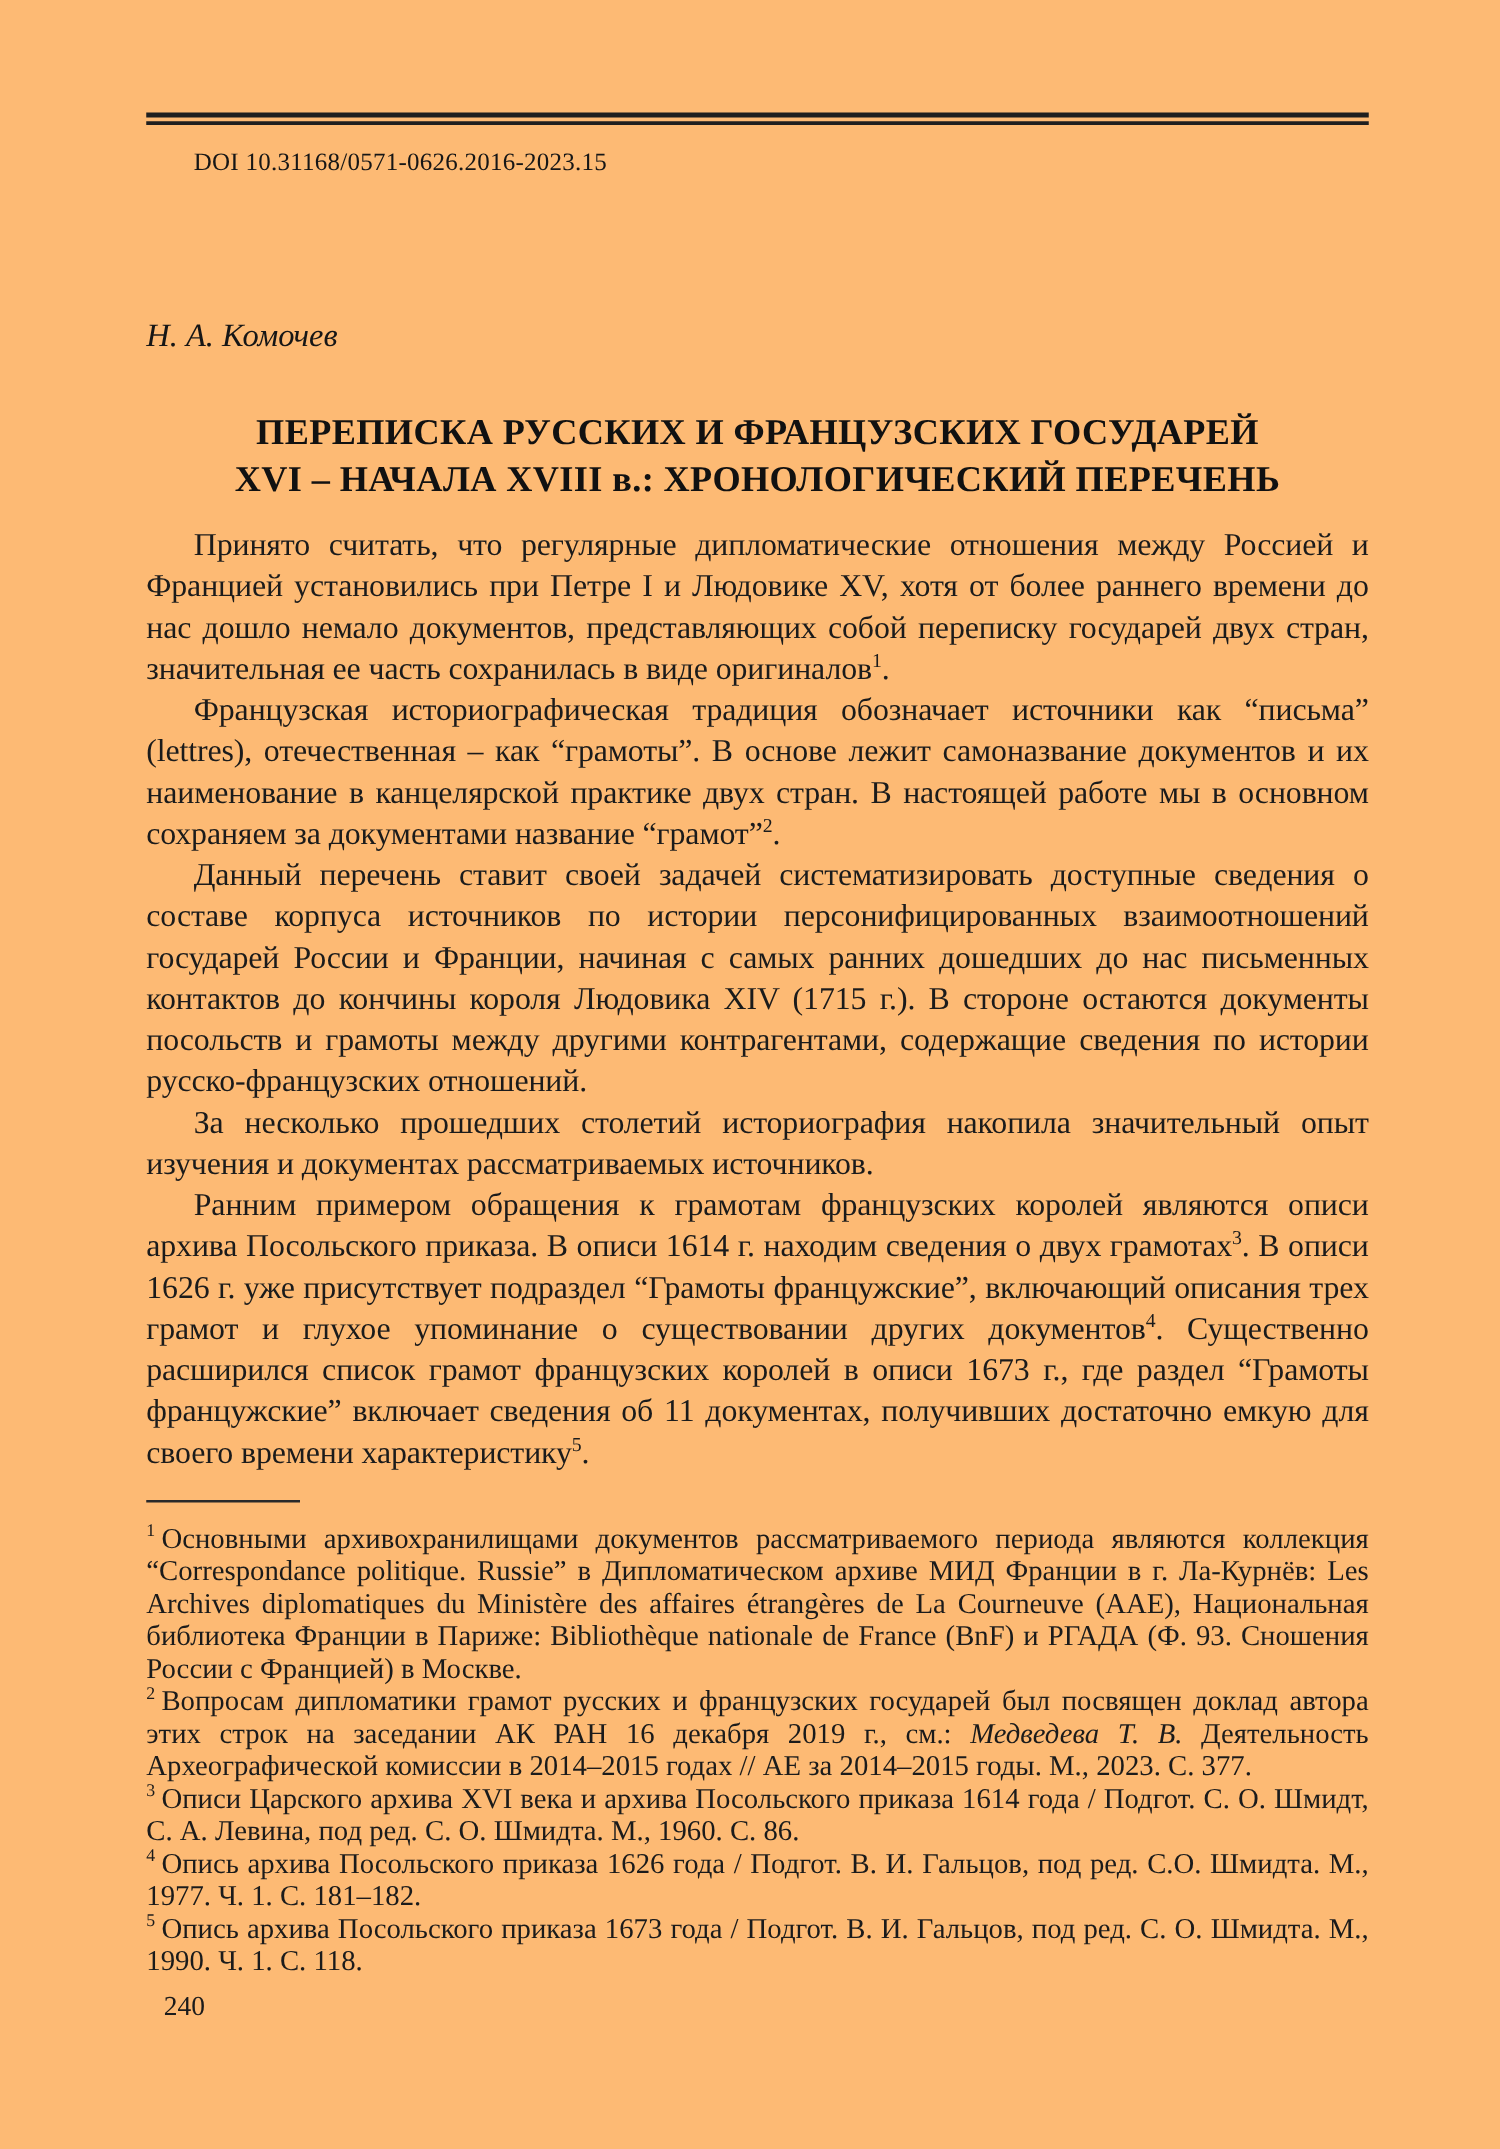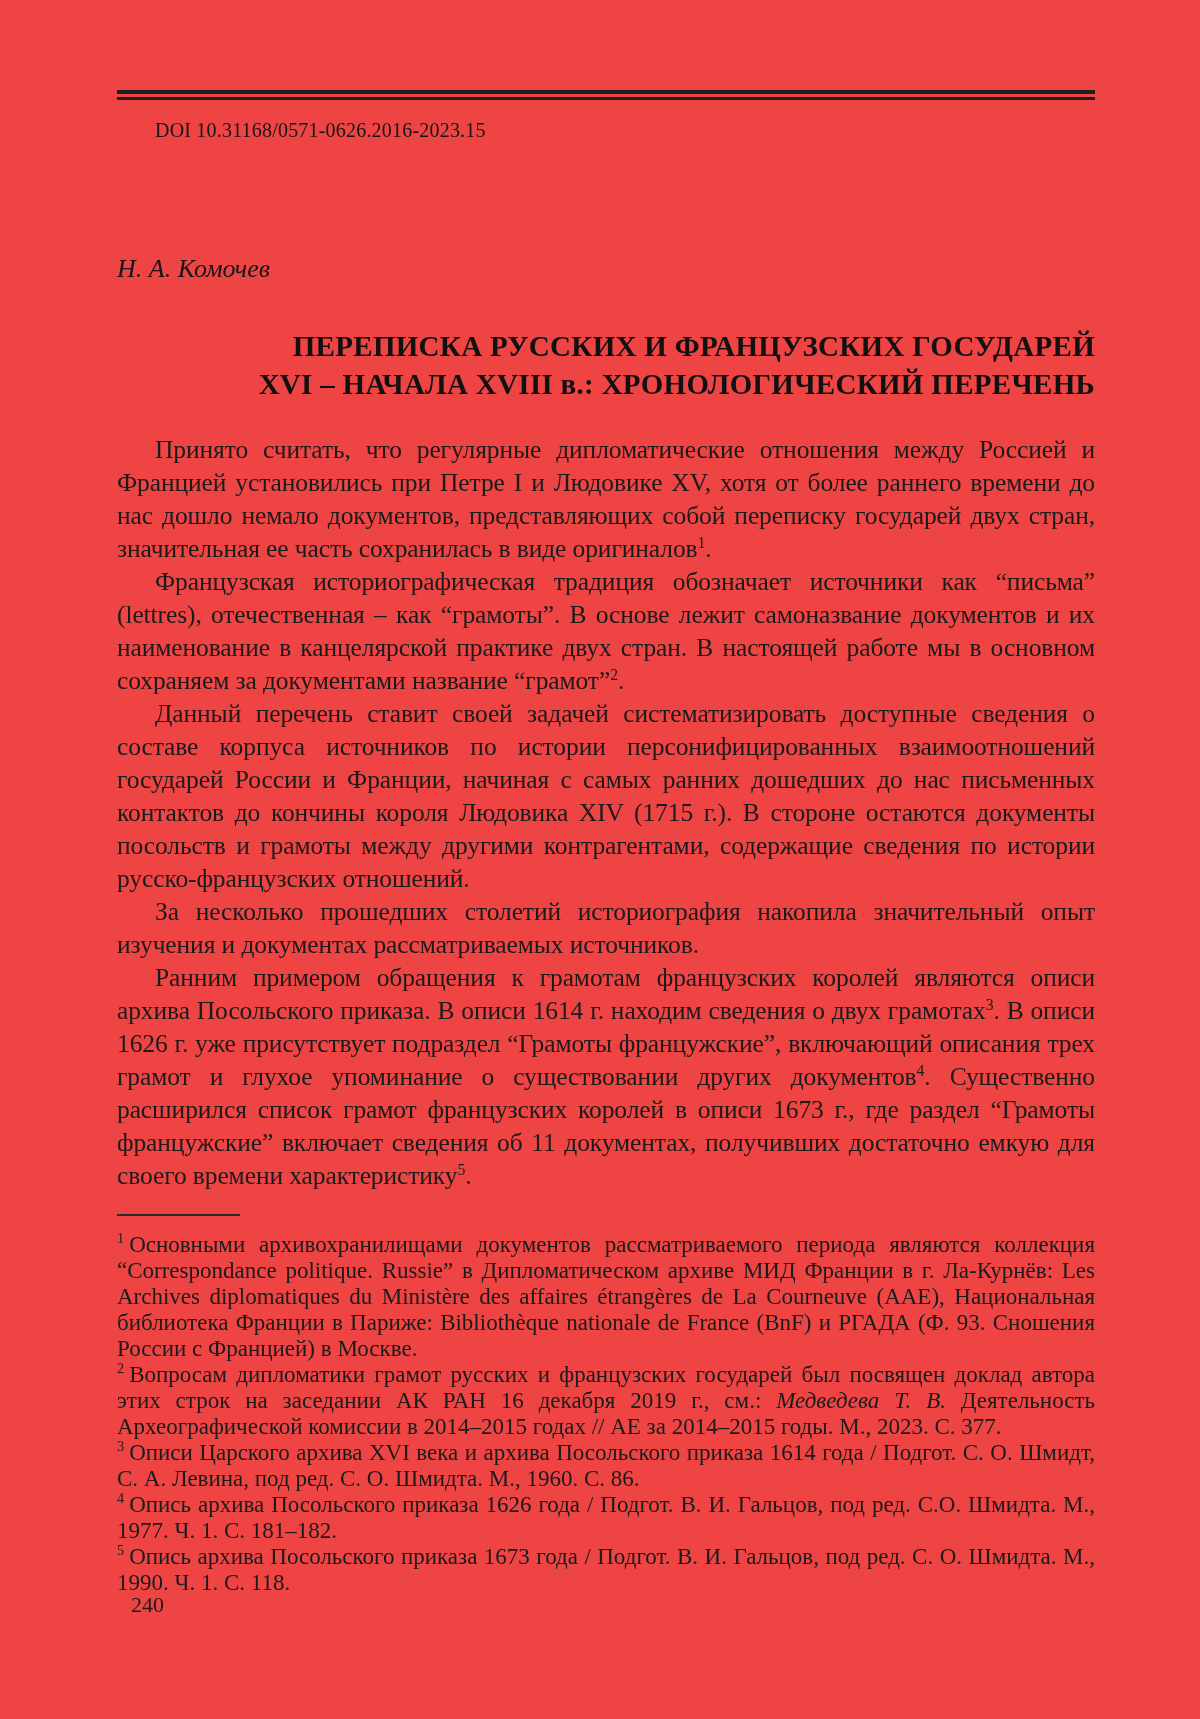--- a/index.html
+++ b/index.html
@@ -5,21 +5,21 @@
   html, body {
     margin: 0;
     padding: 0;
     background: #ffffff;
   }
   .page {
     position: relative;
     width: 1200px;
     height: 1719px;
     margin: 0 auto;
-    background: #ef4444;
+    background: #fdba74;
     color: #1b1b1b;
     font-family: "Liberation Serif", "DejaVu Serif", serif;
     overflow: hidden;
     box-sizing: border-box;
     padding: 0 105px 0 117px;
   }
   .rule-double {
     margin-top: 90px;
     height: 3px;
     border-top: 4px solid #1f1f1f;
@@ -42,23 +42,23 @@
   }
   .title {
     margin: 44px 0 0 0;
     text-align: center;
     font-weight: bold;
     font-size: 29px;
     line-height: 38px;
     color: #111111;
     letter-spacing: 0.3px;
   }
-  .title .tline { display: block; text-align: right; }
+  .title .tline { display: block; }
   .body-text {
-    margin-top: 30px;
+    margin-top: 16px;
     font-size: 25.5px;
     line-height: 33px;
     text-align: justify;
     letter-spacing: -0.1px;
   }
   .body-text p.para {
     margin: 0;
     text-indent: 38px;
   }
   .body-text sup, .footnotes sup {

